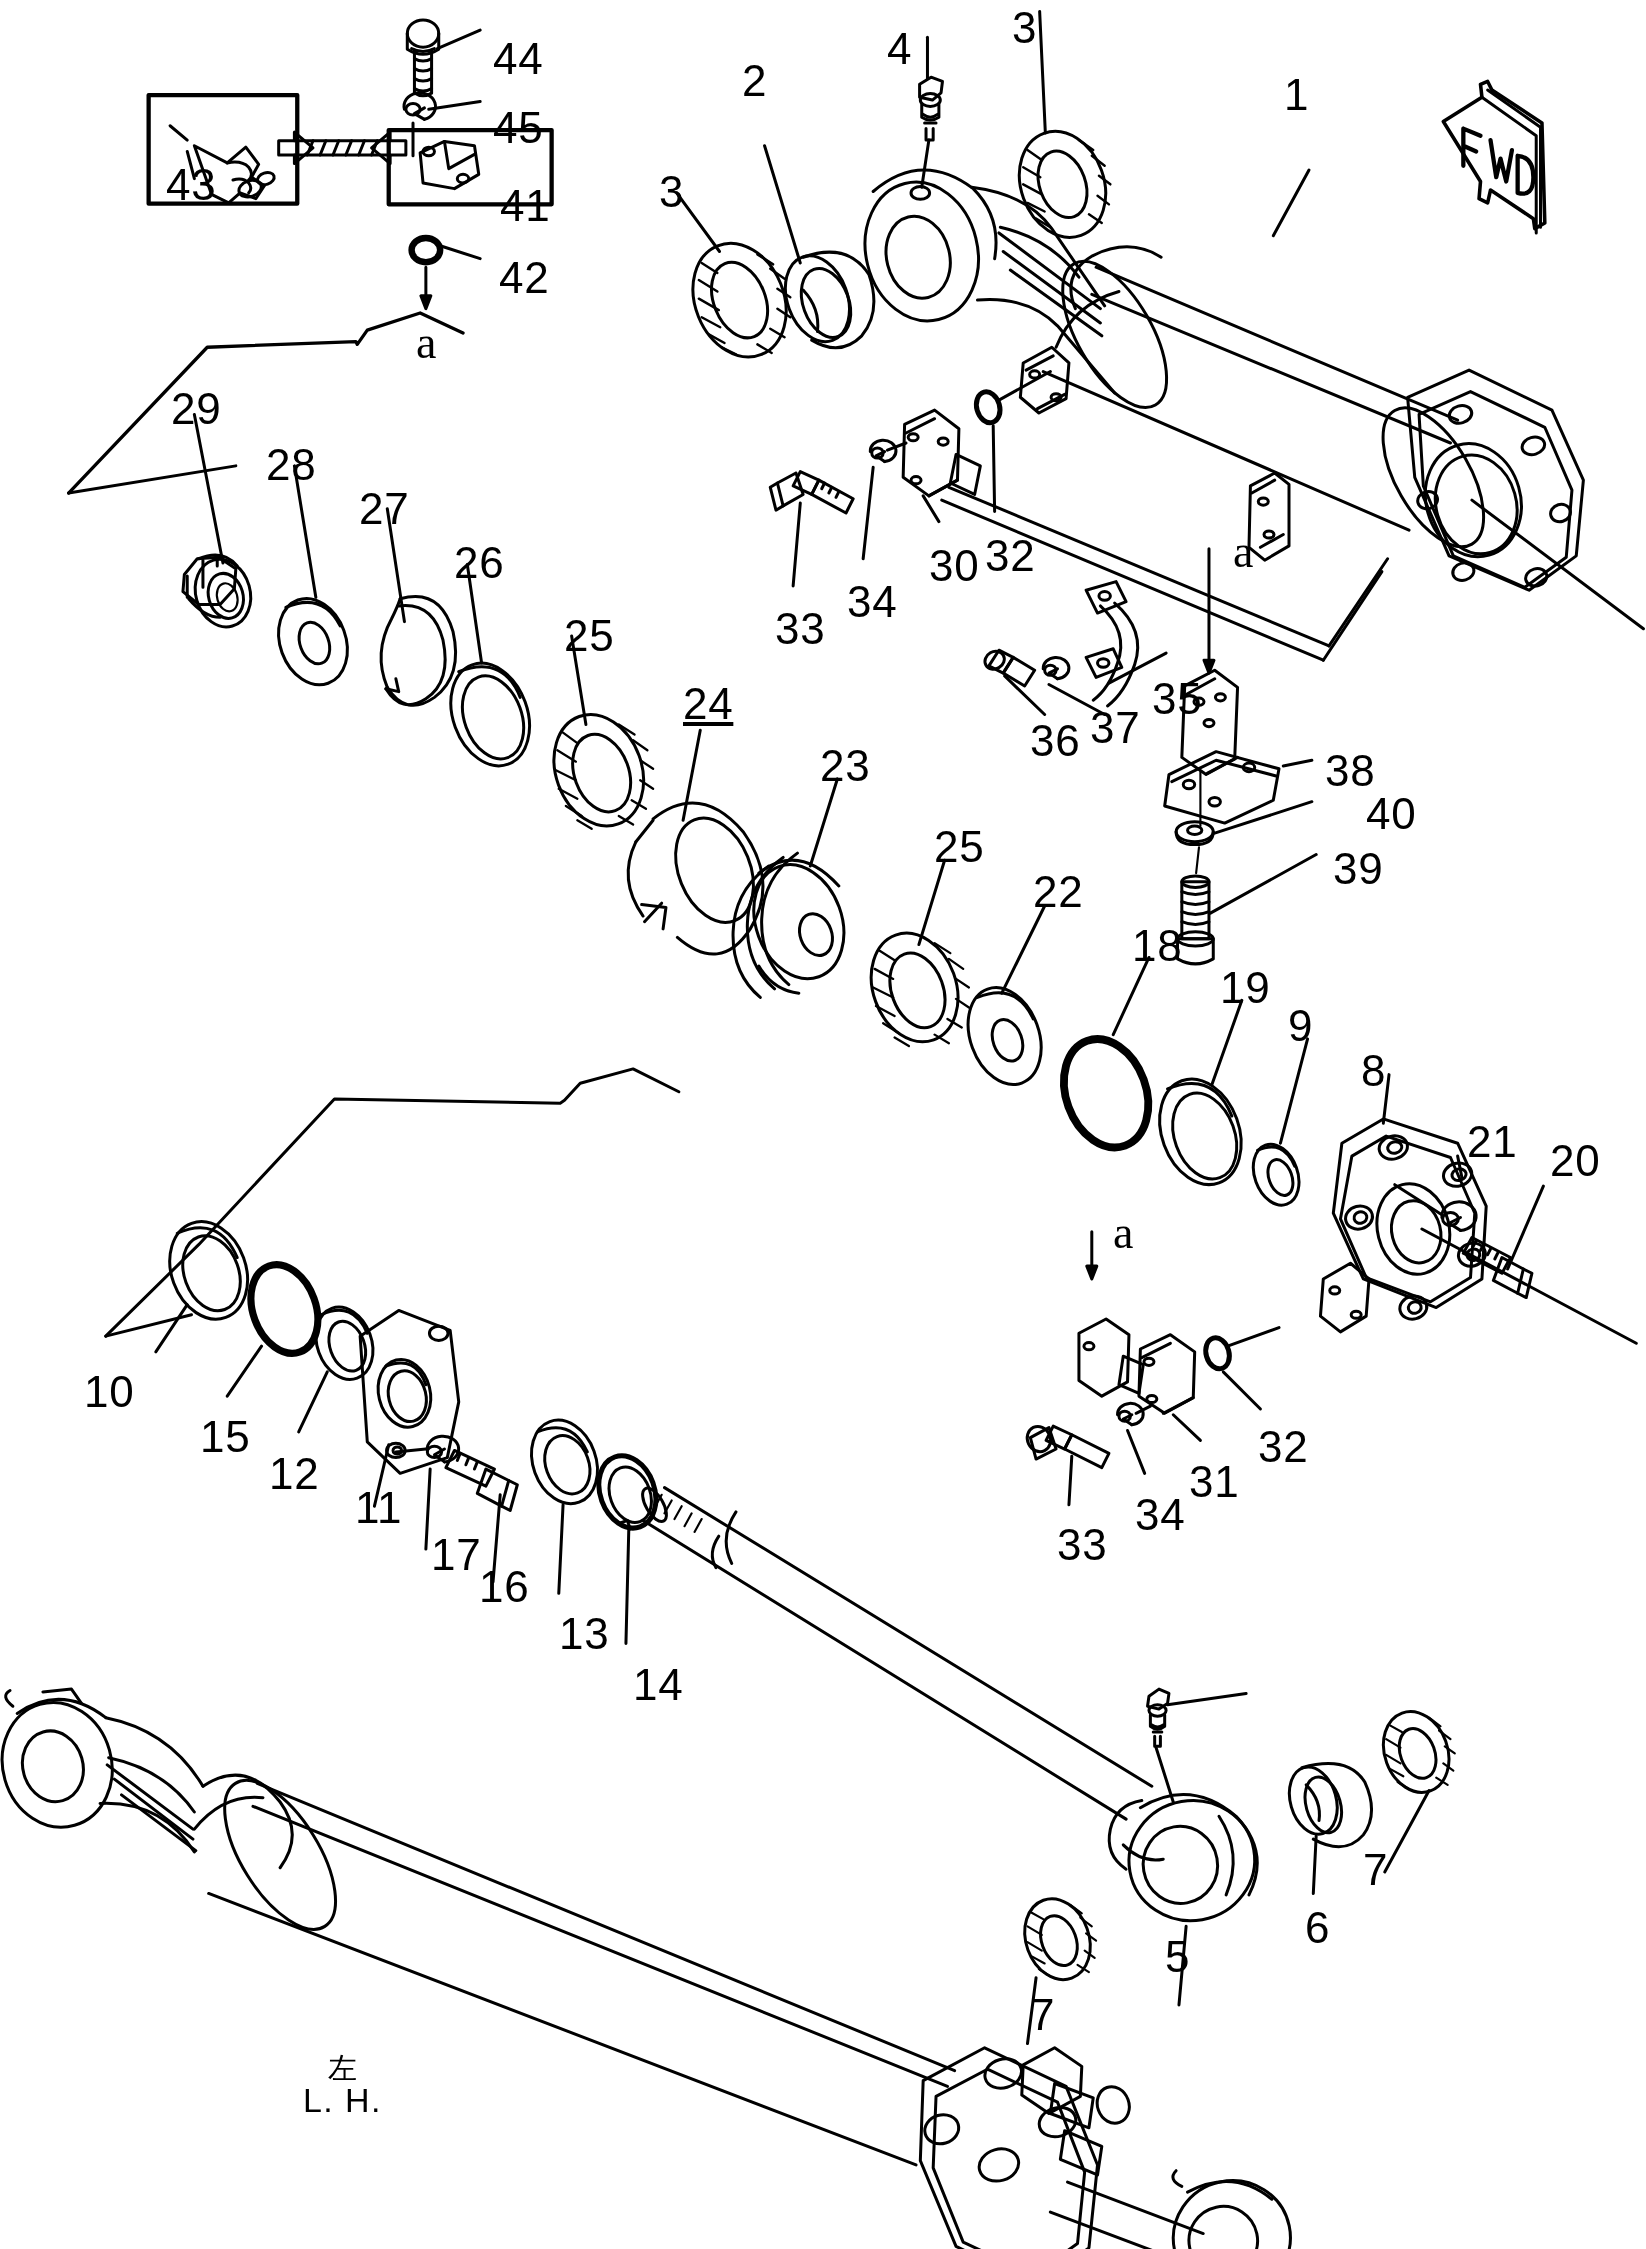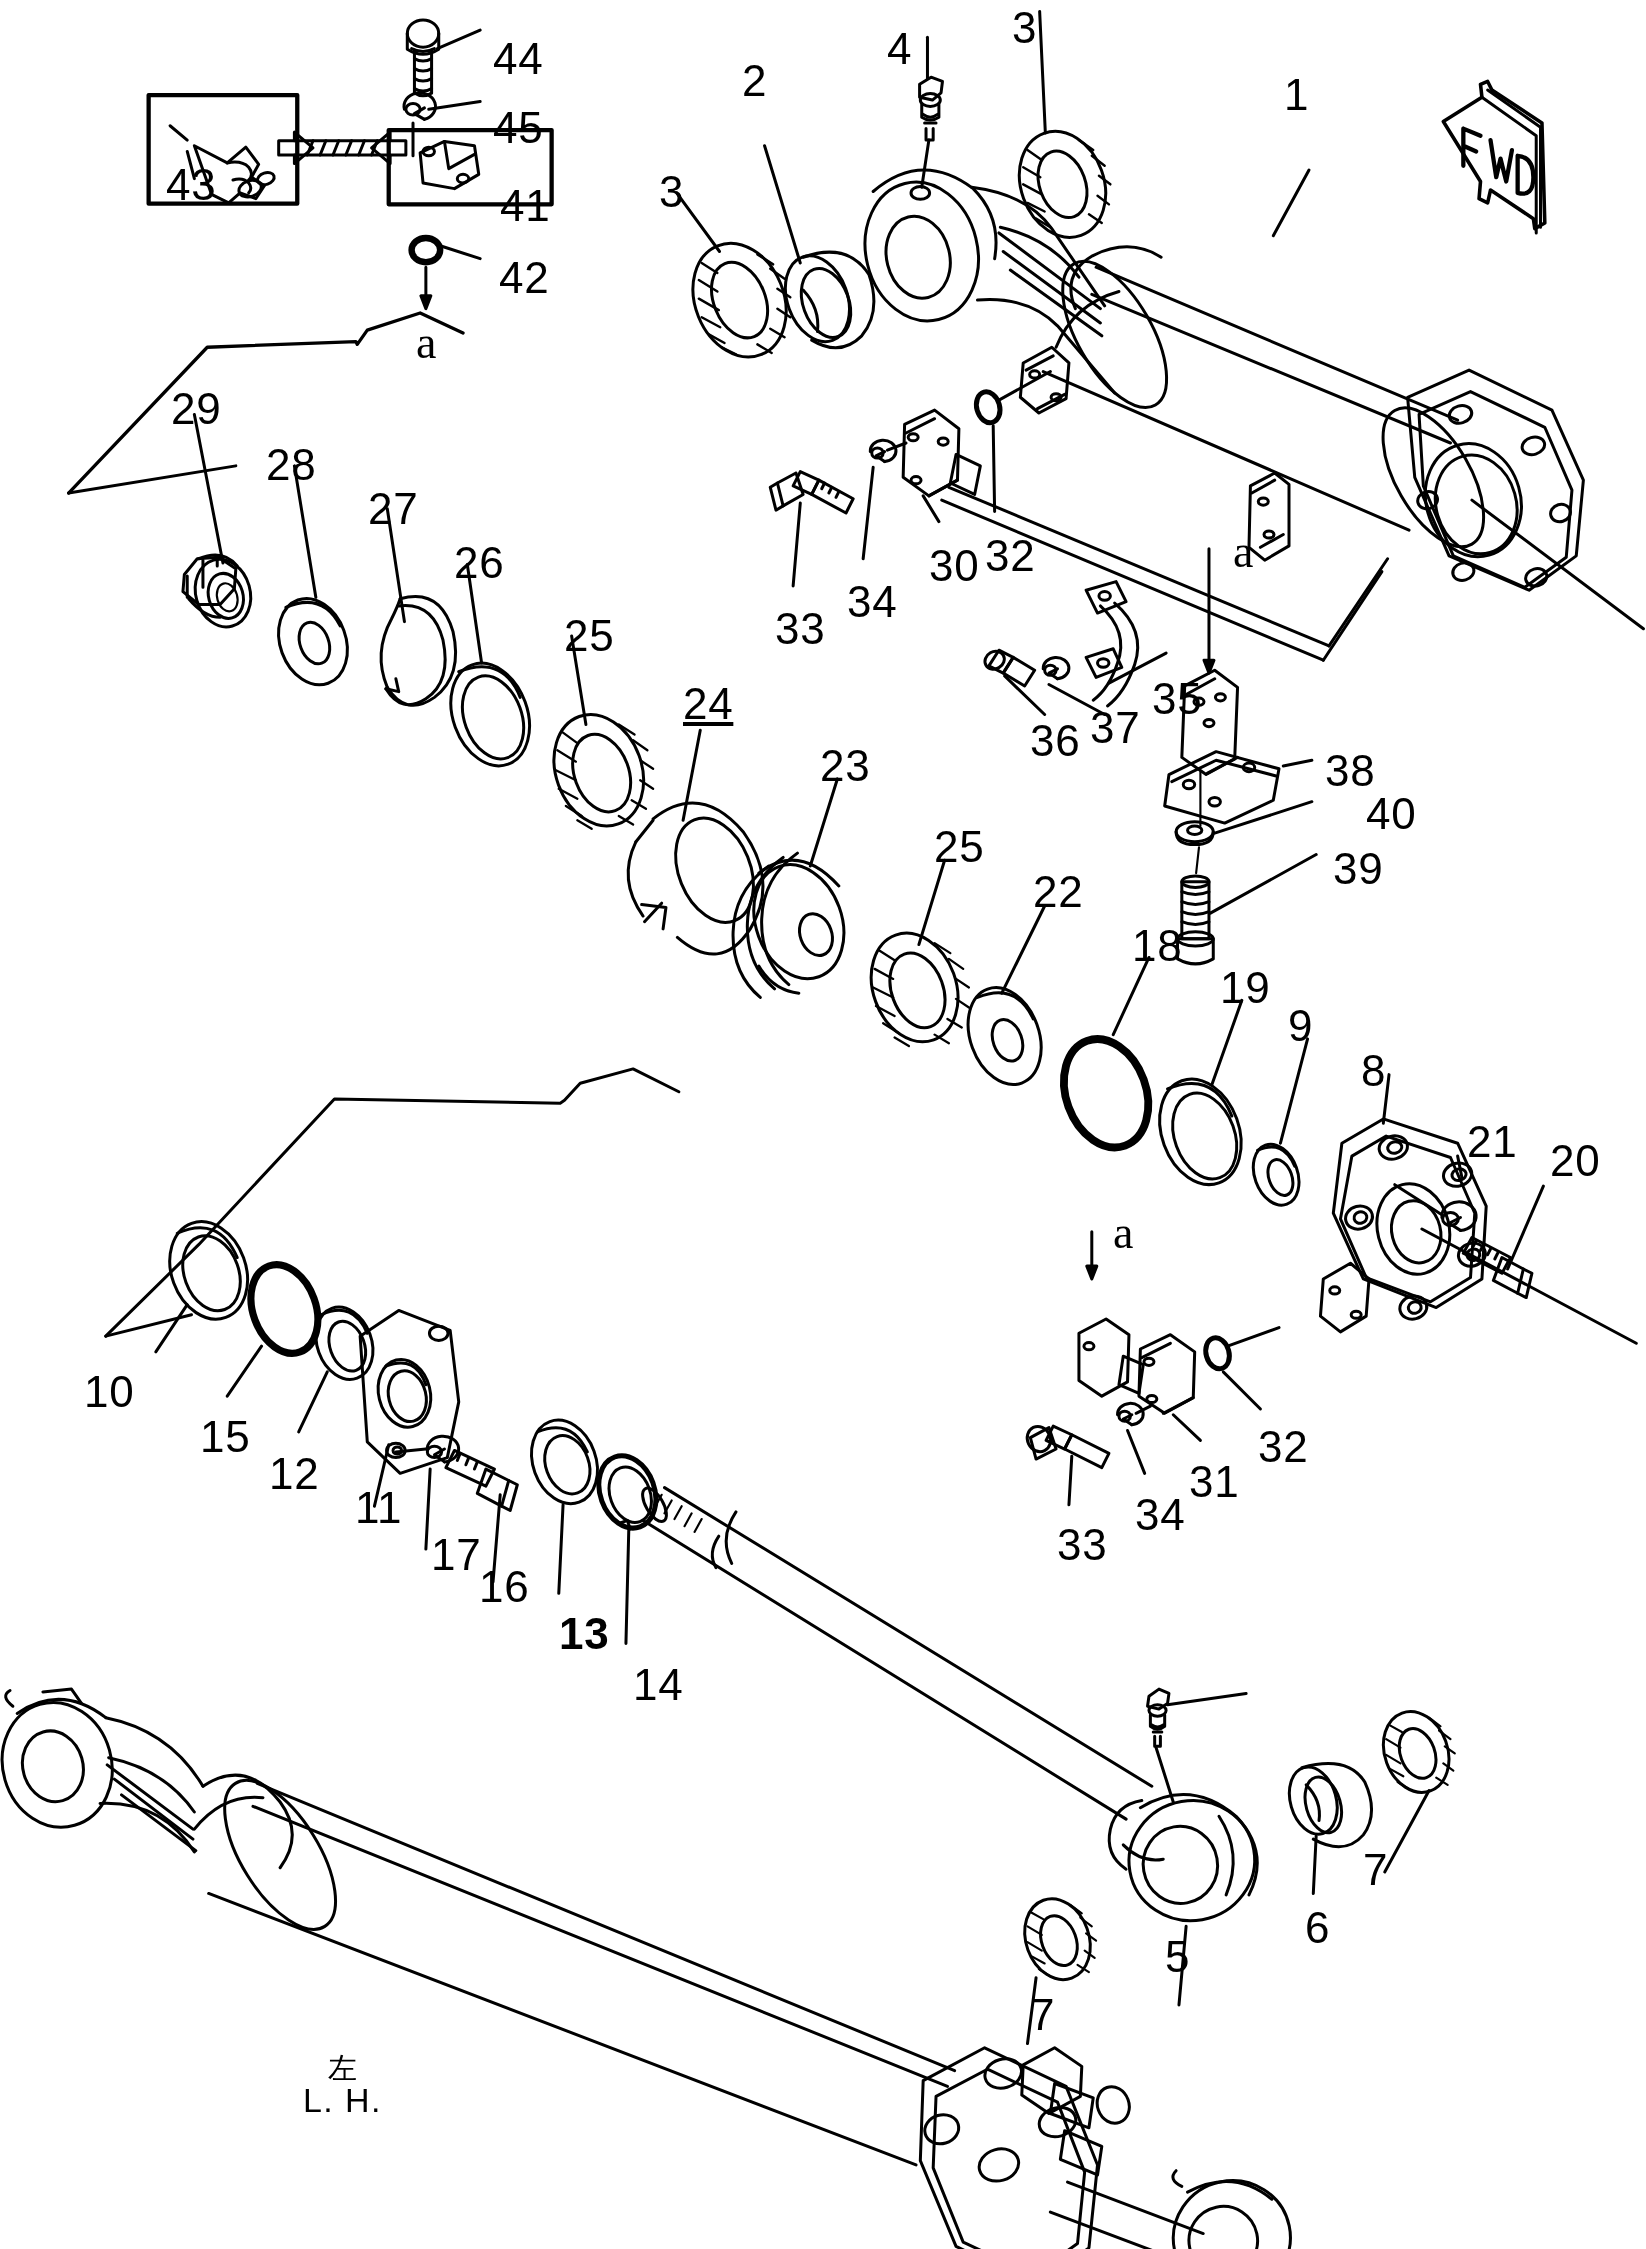--- a/index.html
+++ b/index.html
@@ -653,36 +653,36 @@
       <div class="callout" style="left: 887px; top: 27px;">4</div>
       <div class="callout" style="left: 1165px; top: 1935px;">5</div>
       <div class="callout" style="left: 1305px; top: 1906px;">6</div>
       <div class="callout" style="left: 1363px; top: 1848px;">7</div>
       <div class="callout" style="left: 1030px; top: 1993px;">7</div>
       <div class="callout" style="left: 1361px; top: 1049px;">8</div>
       <div class="callout" style="left: 1288px; top: 1004px;">9</div>
       <div class="callout" style="left: 84px; top: 1370px;">10</div>
       <div class="callout" style="left: 355px; top: 1486px;">11</div>
       <div class="callout" style="left: 269px; top: 1452px;">12</div>
-      <div class="callout" style="left: 559px; top: 1612px; font-weight: bold;">13</div>
+      <div class="callout" style="left: 559px; top: 1612px;">13</div>
       <div class="callout" style="left: 633px; top: 1663px;">14</div>
       <div class="callout" style="left: 200px; top: 1415px;">15</div>
       <div class="callout" style="left: 479px; top: 1565px;">16</div>
       <div class="callout" style="left: 431px; top: 1533px;">17</div>
       <div class="callout" style="left: 1132px; top: 924px;">18</div>
       <div class="callout" style="left: 1220px; top: 966px;">19</div>
       <div class="callout" style="left: 1550px; top: 1139px; text-align: right;">20</div>
       <div class="callout" style="left: 1467px; top: 1120px;">21</div>
       <div class="callout" style="left: 1033px; top: 870px;">22</div>
       <div class="callout" style="left: 820px; top: 744px;">23</div>
       <div class="callout" style="left: 683px; top: 682px; text-decoration: underline;">24</div>
       <div class="callout" style="left: 564px; top: 614px;">25</div>
       <div class="callout" style="left: 934px; top: 825px;">25</div>
       <div class="callout" style="left: 454px; top: 541px;">26</div>
-      <div class="callout" style="left: 368px; top: 487px;">27</div>
+      <div class="callout" style="left: 359px; top: 487px;">27</div>
       <div class="callout" style="left: 266px; top: 443px;">28</div>
       <div class="callout" style="left: 171px; top: 387px;">29</div>
       <div class="callout" style="left: 929px; top: 544px;">30</div>
       <div class="callout" style="left: 1189px; top: 1460px;">31</div>
       <div class="callout" style="left: 985px; top: 534px;">32</div>
       <div class="callout" style="left: 1258px; top: 1425px;">32</div>
       <div class="callout" style="left: 775px; top: 607px;">33</div>
       <div class="callout" style="left: 1057px; top: 1523px;">33</div>
       <div class="callout" style="left: 847px; top: 580px;">34</div>
       <div class="callout" style="left: 1135px; top: 1493px;">34</div>

